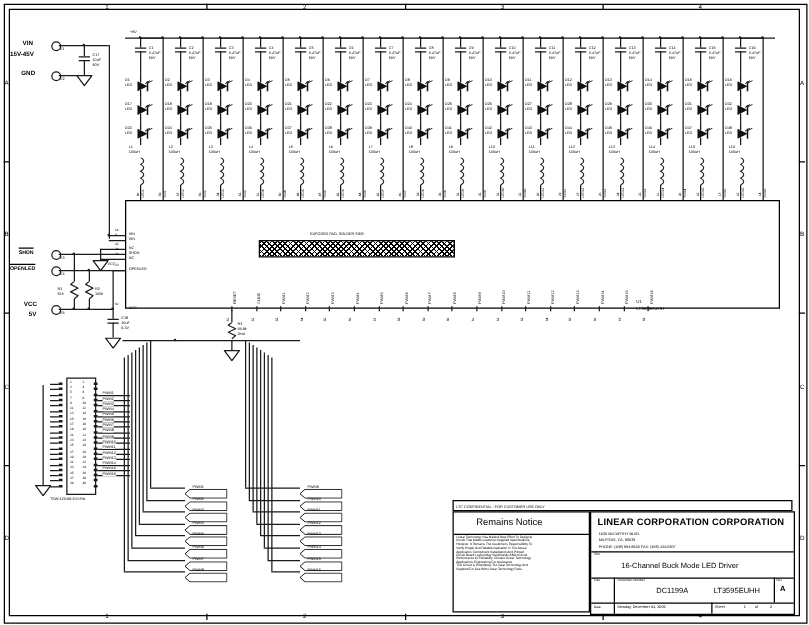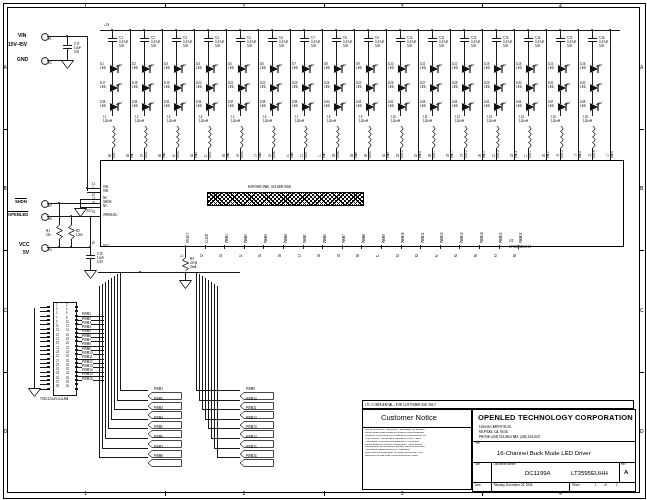--- a/index.html
+++ b/index.html
@@ -1529,38 +1529,38 @@
       <div class="wire wv" style="left:217px;top:286px;height:171.2px;"></div>
       <div class="wire wh" style="left:98px;top:272px;width:142px;"></div>
       <div class="dot" style="left:139px;top:271px;"></div>
     </div>
 
   <div id="conf" style="left:362px;top:400px;width:272px;height:9px;">
     <div class="lbl t25" style="left:2px;top:3px;">LTC CONFIDENTIAL - FOR CUSTOMER USE ONLY</div>
   </div>
 
   <div id="notice" style="left:362px;top:409px;width:110px;height:81px;">
-    <div class="lbl t6" style="left:18px;top:4px;">Customer Notice</div>
+    <div class="lbl t6" style="left:18px;top:4px;">Remains Notice</div>
     <div class="ln" style="left:0;top:17px;width:110px;height:1px;"></div>
     <div class="noticebody" style="position:absolute;left:0;top:18px;width:110px;" id="notice-lines">
         <div>Linear Technology Has Made A Best Effort To Design A</div>
         <div>Circuit That Meets Customer-Supplied Specifications;</div>
         <div>However, It Remains The Customer's Responsibility To</div>
         <div>Verify Proper And Reliable Operation In The Actual</div>
         <div>Application. Component Substitution And Printed</div>
         <div>Circuit Board Layout May Significantly Affect Circuit</div>
         <div>Performance Or Reliability. Contact Linear Technology</div>
         <div>Applications Engineering For Assistance.</div>
         <div>This Circuit Is Proprietary To Linear Technology And</div>
         <div>Supplied For Use With Linear Technology Parts.</div>
       </div>
   </div>
 
   <div id="tb" style="left:472px;top:409px;width:162px;height:81px;">
-    <div class="lbl t6 b" style="left:5px;top:4px;letter-spacing:0.2px;">OPENLED TECHNOLOGY CORPORATION</div>
+    <div class="lbl t6 b" style="left:5px;top:4px;letter-spacing:0.2px;">LINEAR CORPORATION CORPORATION</div>
     <div class="lbl t25" style="left:6px;top:16px;">1630 McCARTHY BLVD.</div>
     <div class="lbl t25" style="left:6px;top:21px;">MILPITAS, CA. 95035</div>
     <div class="lbl t25" style="left:6px;top:26px;">PHONE: (408) 954-8400   FAX: (408) 434-0507</div>
 
     <div class="ln" style="left:0;top:31px;width:162px;height:1px;"></div>
     <div class="lbl t2" style="left:2px;top:33px;">Title</div>
     <div class="lbl t5" style="left:24px;top:40px;">16-Channel Buck Mode LED Driver</div>
 
     <div class="ln" style="left:0;top:52px;width:162px;height:1px;"></div>
     <div class="ln" style="left:18px;top:52px;width:1px;height:20px;"></div>

